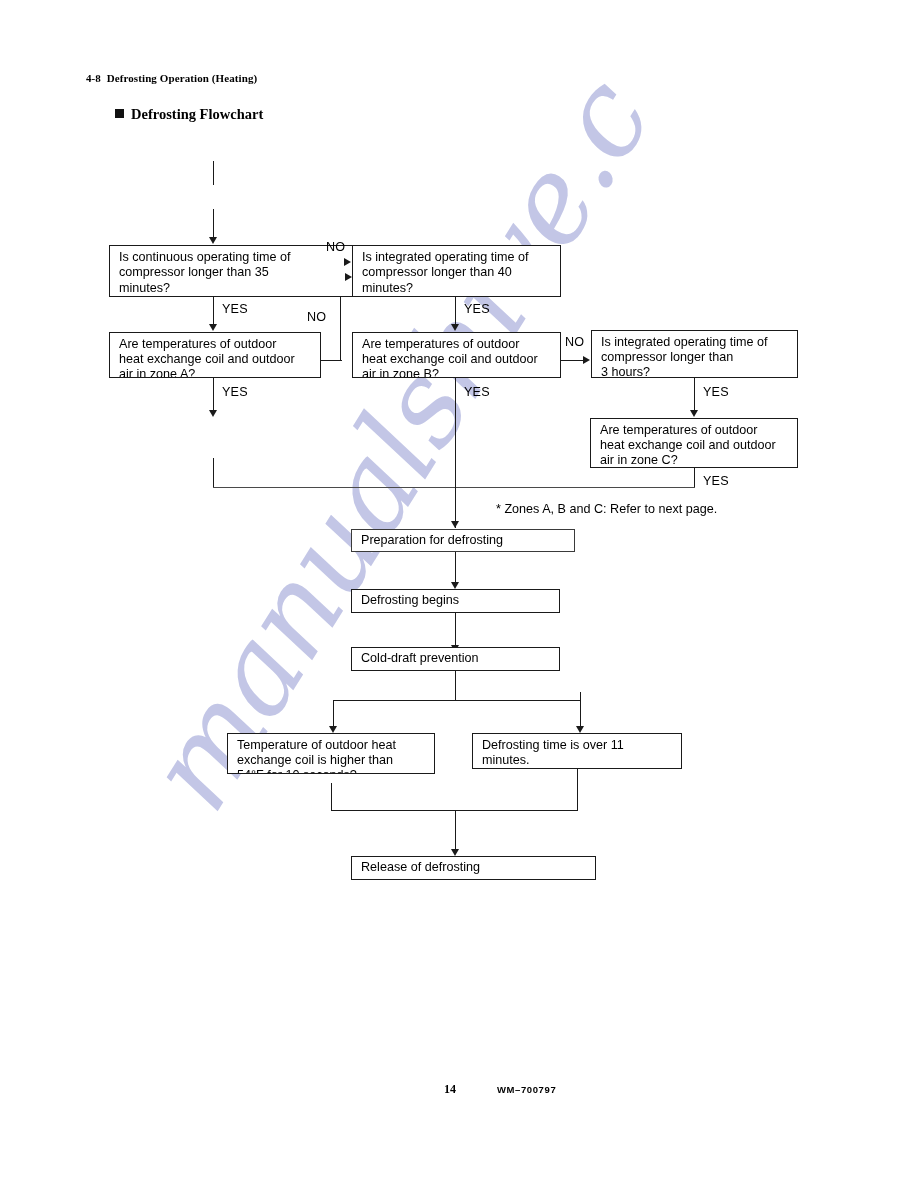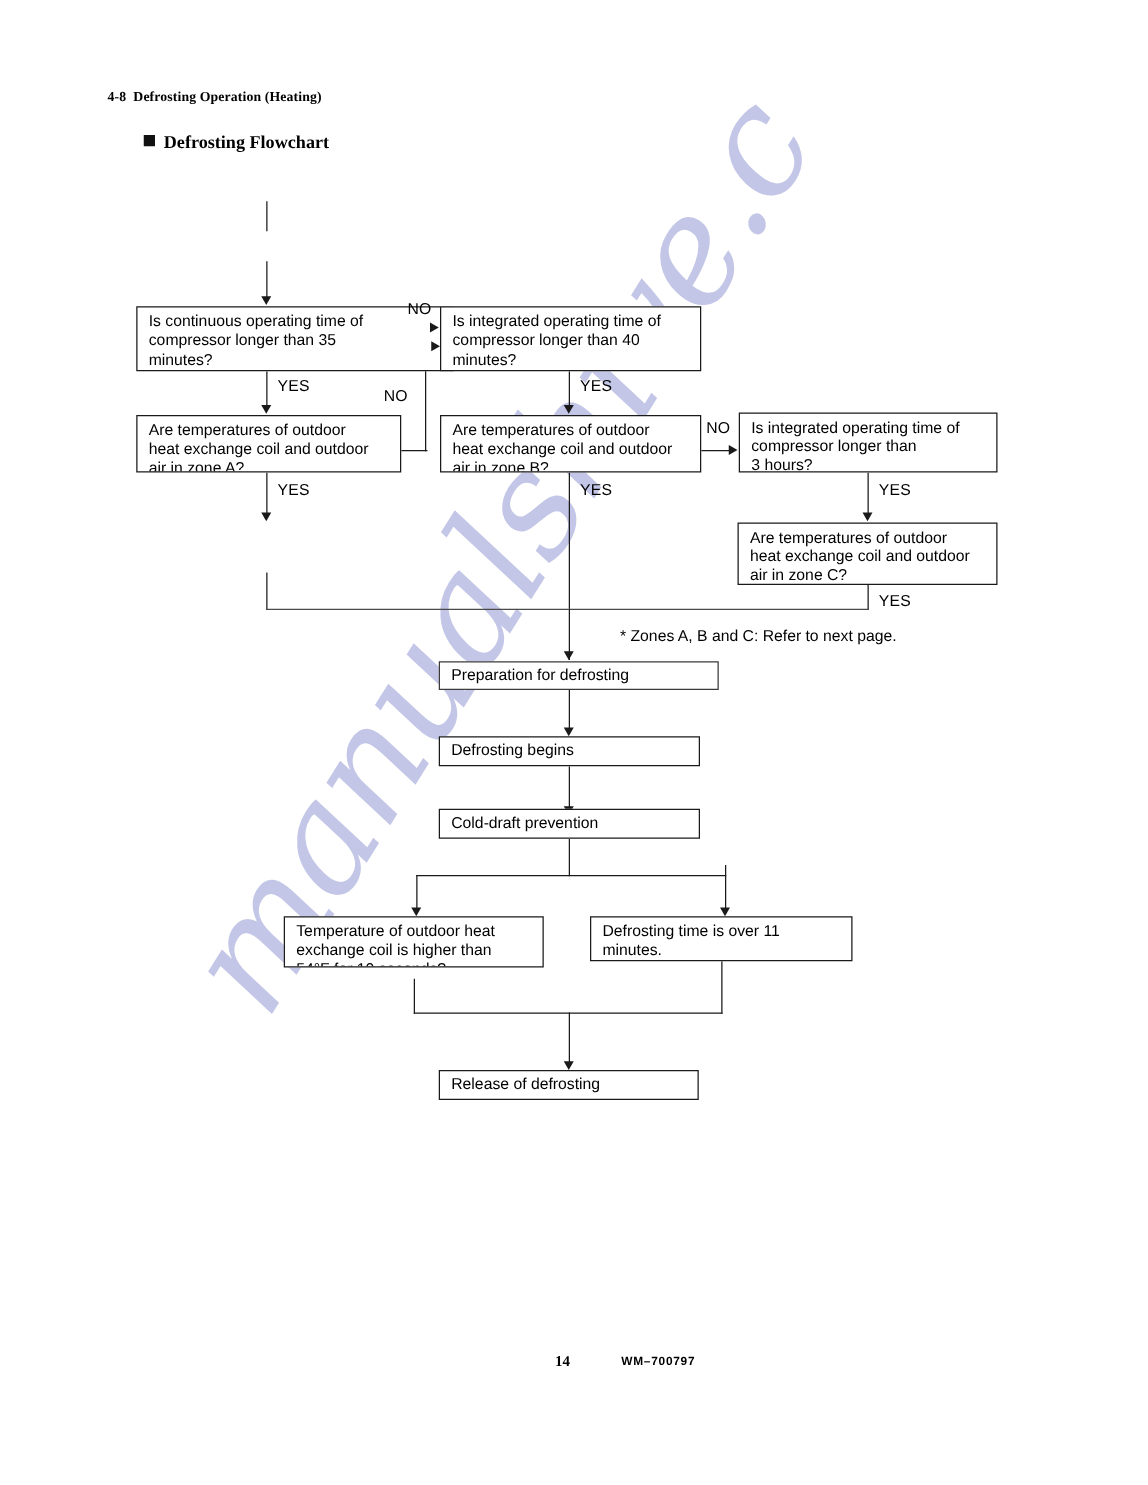--- a/index.html
+++ b/index.html
@@ -304,20 +304,20 @@
     <span>Defrosting time is over 11
 minutes.</span>
   </div>
 
   <div class="vline" style="left:331px; top:783px; height:28px;"></div>
   <div class="vline" style="left:577px; top:769px; height:42px;"></div>
   <div class="hline" style="left:331px; top:810px; width:247px;"></div>
   <div class="vline" style="left:455px; top:810px; height:42px;"></div>
   <div class="arrow-down" style="left:451px; top:849px;"></div>
 
-  <div class="box single" style="left:351px; top:856px; width:208px; height:24px;">
+  <div class="box single" style="left:351px; top:856px; width:245px; height:24px;">
     <span>Release of defrosting</span>
   </div>
 
   <div class="footer-page">14</div>
   <div class="footer-code">WM–700797</div>
 
 </div>
 
 </body></html>

